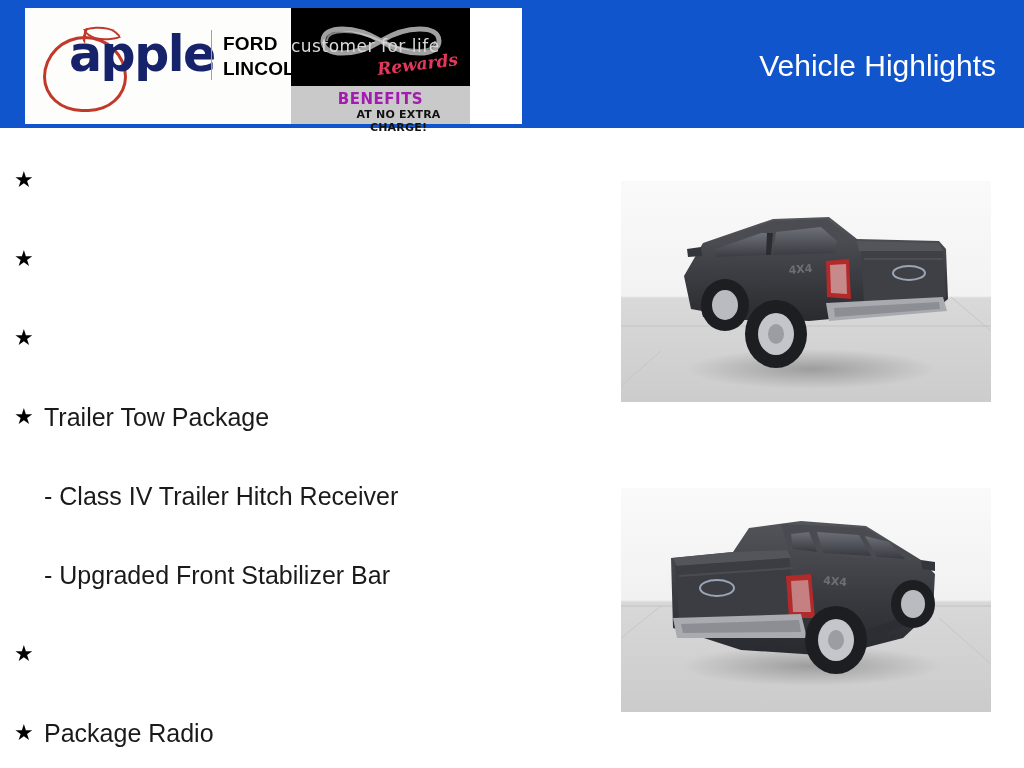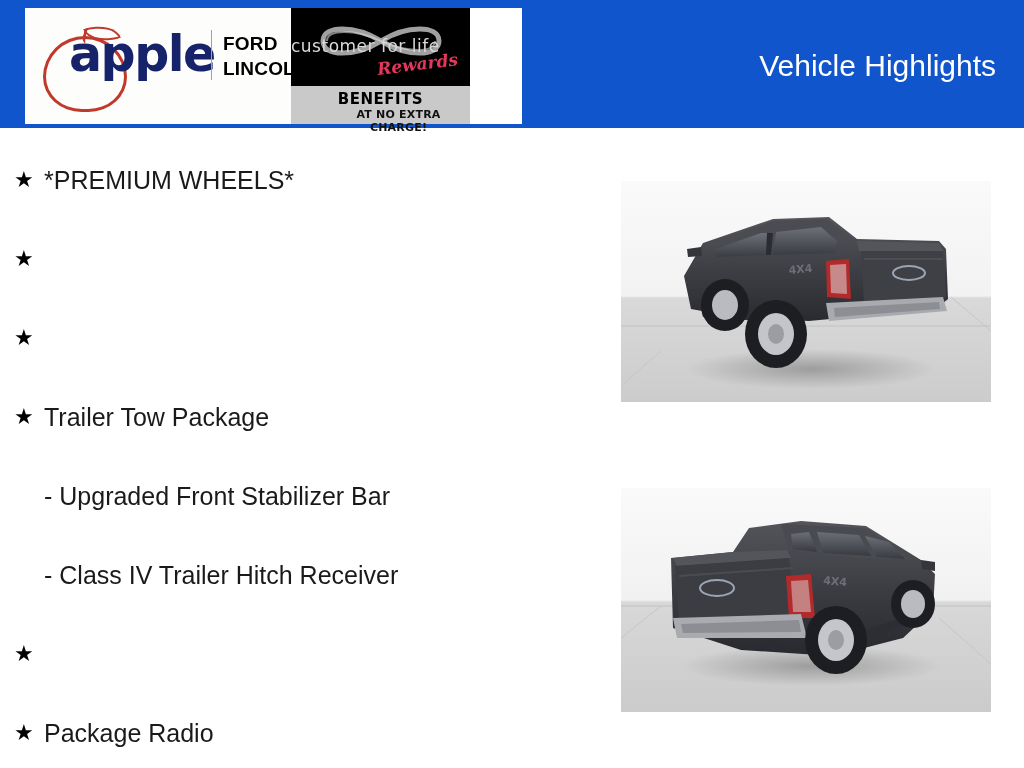--- a/index.html
+++ b/index.html
@@ -171,21 +171,21 @@
     position: absolute;
     left: 0;
     top: 78px;
     width: 179px;
     height: 38px;
     background: #c9c9c9;
     text-align: center;
   }
   .cfl-benefits {
     margin-top: 4px;
-    color: #000000;
+    color: #a21caf;
     font-size: 15px;
     font-weight: bold;
     letter-spacing: 0.5px;
     font-family: "DejaVu Sans", sans-serif;
   }
   .cfl-nocharge {
     color: #111111;
     font-size: 11px;
     font-weight: bold;
     letter-spacing: 0.2px;
@@ -288,42 +288,41 @@
 
   </div>
 
   <div class="header-title">Vehicle Highlights</div>
 </div>
 
 <div class="highlights">
 
   <div class="hl-row">
     <span class="hl-bullet">★</span>
-    <span class="hl-label">*PREMIUM WHEELS*</span>
   </div>
 
   <div class="hl-row">
     <span class="hl-bullet">★</span>
   </div>
 
   <div class="hl-row">
     <span class="hl-bullet">★</span>
   </div>
 
   <div class="hl-row">
     <span class="hl-bullet">★</span>
     <span class="hl-label">Trailer Tow Package</span>
+  </div>
+
+  <div class="hl-row sub">
+    <span class="hl-label">- Class IV Trailer Hitch Receiver</span>
   </div>
 
   <div class="hl-row sub">
     <span class="hl-label">- Upgraded Front Stabilizer Bar</span>
-  </div>
-
-  <div class="hl-row sub">
-    <span class="hl-label">- Class IV Trailer Hitch Receiver</span>
   </div>
 
   <div class="hl-row">
     <span class="hl-bullet">★</span>
   </div>
 
   <div class="hl-row">
     <span class="hl-bullet">★</span>
     <span class="hl-label">Package Radio</span>
   </div>

